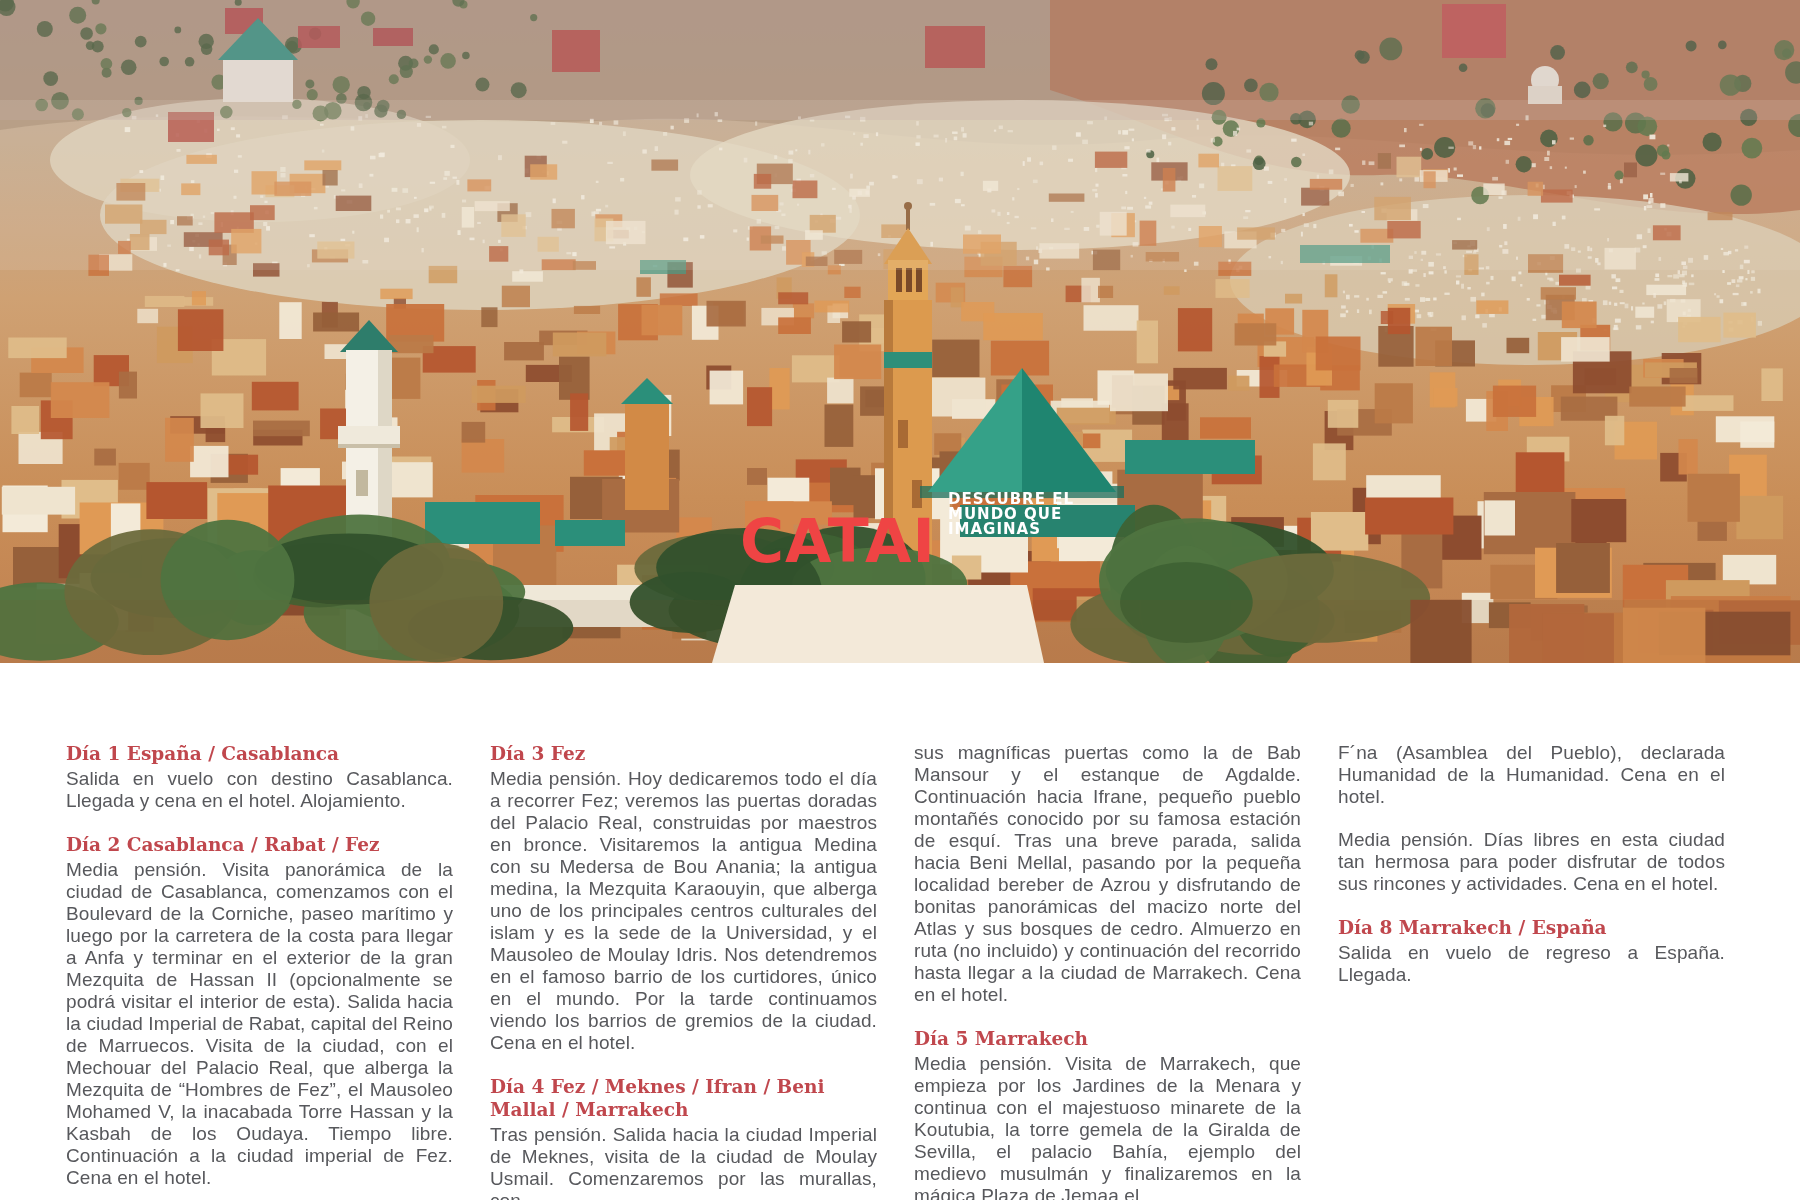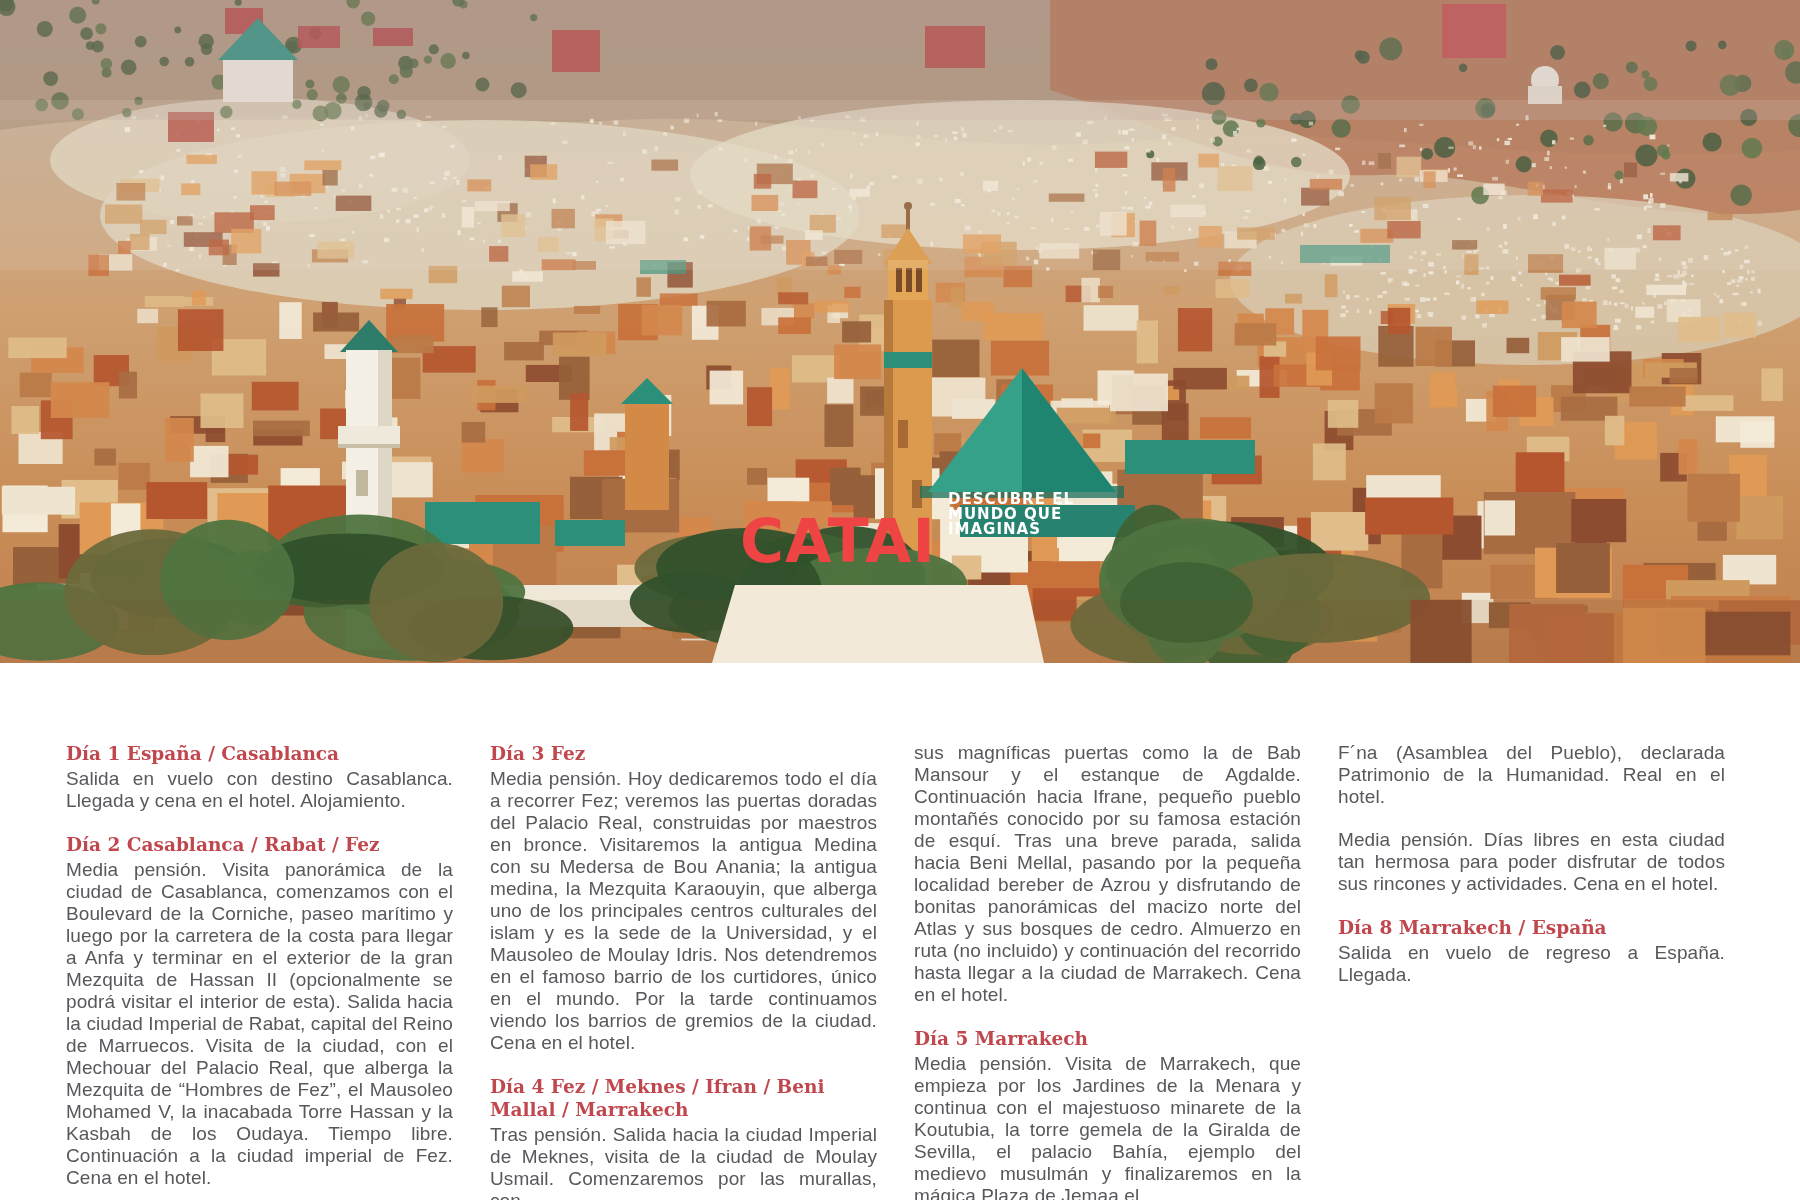--- a/index.html
+++ b/index.html
@@ -1385,21 +1385,21 @@
         <p class="day-text">sus magníficas puertas como la de Bab Mansour y el estanque de Agdalde. Continuación hacia Ifrane, pequeño pueblo montañés conocido por su famosa estación de esquí. Tras una breve parada, salida hacia Beni Mellal, pasando por la pequeña localidad bereber de Azrou y disfrutando de bonitas panorámicas del macizo norte del Atlas y sus bosques de cedro. Almuerzo en ruta (no incluido) y continuación del recorrido hasta llegar a la ciudad de Marrakech. Cena en el hotel.</p>
       </div>
       <div class="block">
         <h3 class="day-heading">Día 5 Marrakech</h3>
         <p class="day-text">Media pensión. Visita de Marrakech, que empieza por los Jardines de la Menara y continua con el majestuoso minarete de la Koutubia, la torre gemela de la Giralda de Sevilla, el palacio Bahía, ejemplo del medievo musulmán y finalizaremos en la mágica Plaza de Jemaa el</p>
       </div>
     </div>
 
     <div class="col">
       <div class="block">
-        <p class="day-text">F´na (Asamblea del Pueblo), declarada Patrimonio de la Humanidad. Real en el hotel.</p>
+        <p class="day-text">F´na (Asamblea del Pueblo), declarada Humanidad de la Humanidad. Cena en el hotel.</p>
       </div>
       <div class="block">
         <p class="day-text">Media pensión. Días libres en esta ciudad tan hermosa para poder disfrutar de todos sus rincones y actividades. Cena en el hotel.</p>
       </div>
       <div class="block">
         <h3 class="day-heading">Día 8 Marrakech / España</h3>
         <p class="day-text">Salida en vuelo de regreso a España. Llegada.</p>
       </div>
     </div>
 

